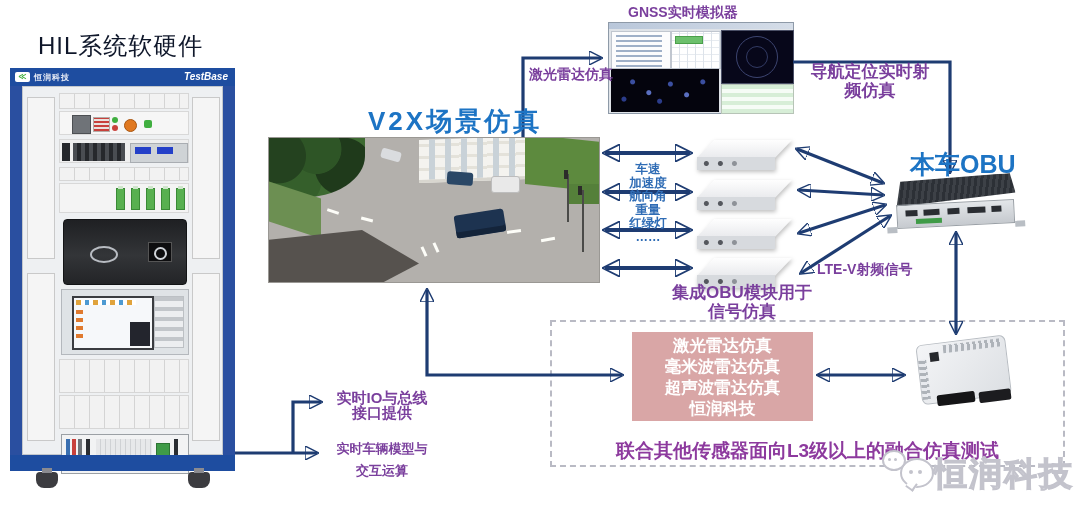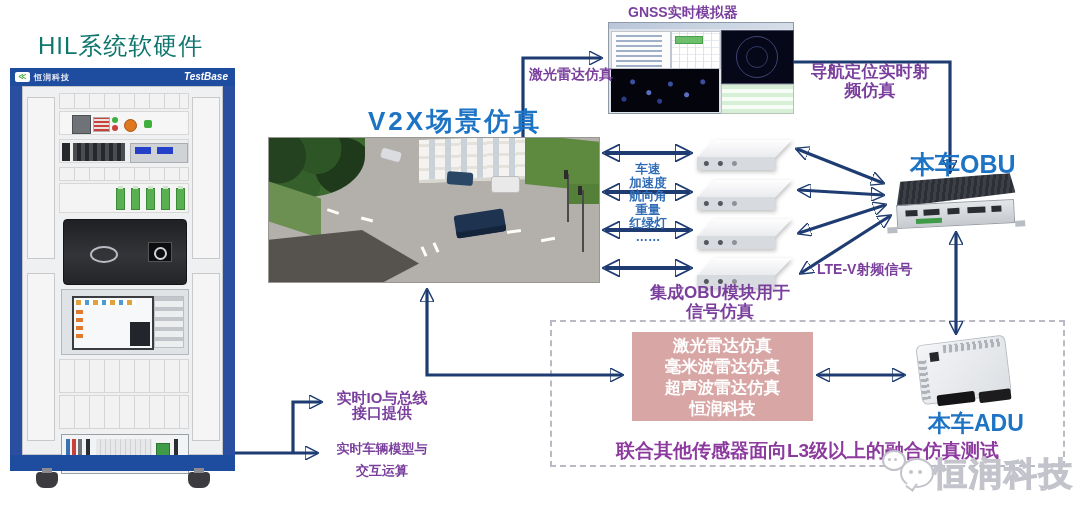--- a/index.html
+++ b/index.html
@@ -1,21 +1,21 @@
 <!DOCTYPE html>
 <html><head>
 <meta charset="utf-8">
 <style>
   html,body{margin:0;padding:0;background:#fff;width:1080px;height:523px;overflow:hidden;
     font-family:"Liberation Sans","DejaVu Sans",sans-serif;}
   .abs{position:absolute;}
   #stage{position:relative;width:1080px;height:523px;background:#fff;}
 
   
-  .lavender-title{color:#0f766e;font-size:24px;letter-spacing:1px;text-align:center;}
+  .lavender-title{color:#0f172a;font-size:24px;letter-spacing:1px;text-align:center;}
   .blue-title{color:#1d74c4;font-weight:bold;}
   .purple{color:#7a3f9d;font-weight:bold;}
   .magenta{color:#8d3a9e;font-weight:bold;}
   .center{text-align:center;}
 
   
   svg.wires{position:absolute;left:0;top:0;z-index:2;}
   svg.wires path{fill:none;stroke:#1e3c72;}
   .w32{stroke-width:3.2px;}
   .w40{stroke-width:4px;}
@@ -334,41 +334,40 @@
   <div class="abs signals">
     <div>车速</div>
     <div>加速度</div>
     <div>航向角</div>
     <div>重量</div>
     <div>红绿灯</div>
     <div>……</div>
   </div>
 
   <div class="abs purple" style="left:817px;top:261px;font-size:14px;z-index:3">LTE-V射频信号</div>
-  <div class="abs purple center" style="left:644px;top:283px;width:152px;font-size:17px;line-height:19px;z-index:3">集成OBU模块用于信号仿真</div>
+  <div class="abs purple center" style="left:666px;top:283px;width:152px;font-size:17px;line-height:19px;z-index:3">集成OBU模块用于信号仿真</div>
 
   <div class="abs dashed-box"></div>
   <div class="abs pink-box">
     <div>激光雷达仿真</div>
     <div>毫米波雷达仿真</div>
     <div>超声波雷达仿真</div>
     <div>恒润科技</div>
   </div>
   <div class="abs magenta center" style="left:552px;top:438px;width:511px;font-size:19px;z-index:3">联合其他传感器面向L3级以上的融合仿真测试</div>
 
   <div class="abs adu-dev">
     <div class="adu-body">
       <div class="adu-chip"></div>
       <div class="adu-finsT"></div>
       <div class="adu-finsL"></div>
       <div class="adu-conn1"></div>
       <div class="adu-conn2"></div>
     </div>
   </div>
-  <div class="abs blue-title" style="left:928px;top:408px;font-size:23px;z-index:3">本车ADU</div>
 
   <div class="abs purple center" style="left:332px;top:390px;width:100px;font-size:15px;line-height:15px;z-index:3">实时IO与总线接口提供</div>
   <div class="abs purple center" style="left:332px;top:438px;width:100px;font-size:13px;line-height:22px;z-index:3">实时车辆模型与交互运算</div>
 
   <div class="abs wm">
     <div class="bub" style="left:22px;top:10px;width:30px;height:26px">
       <div class="eye" style="left:7px"></div>
         <div class="eye" style="left:16px"></div>
       <div class="tail" style="left:5px;bottom:-4px"></div>
     </div>

